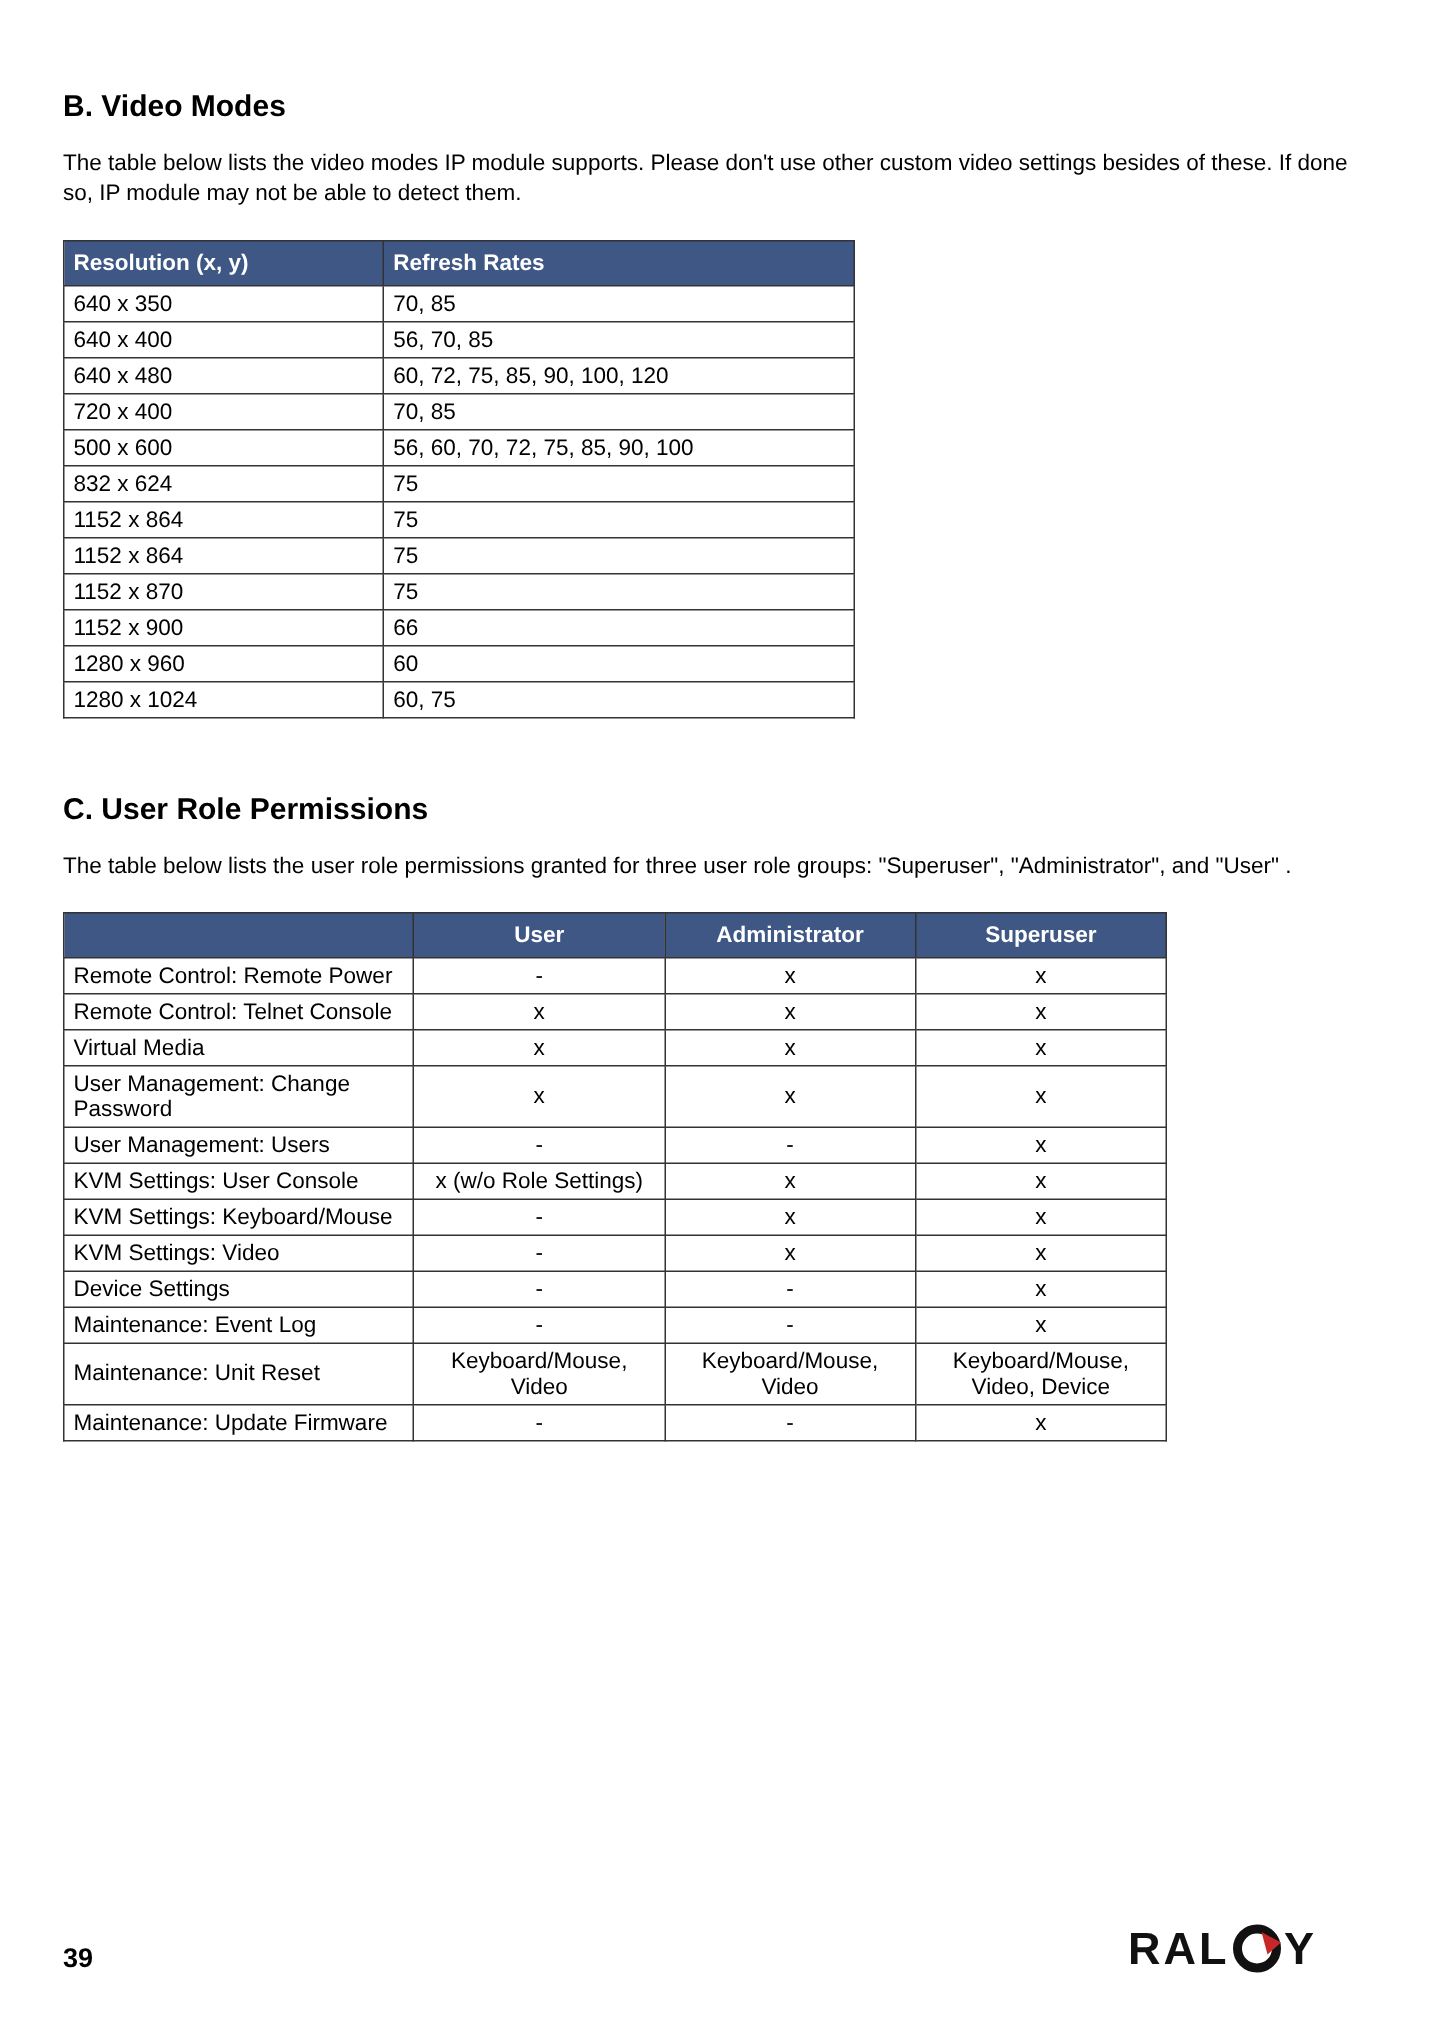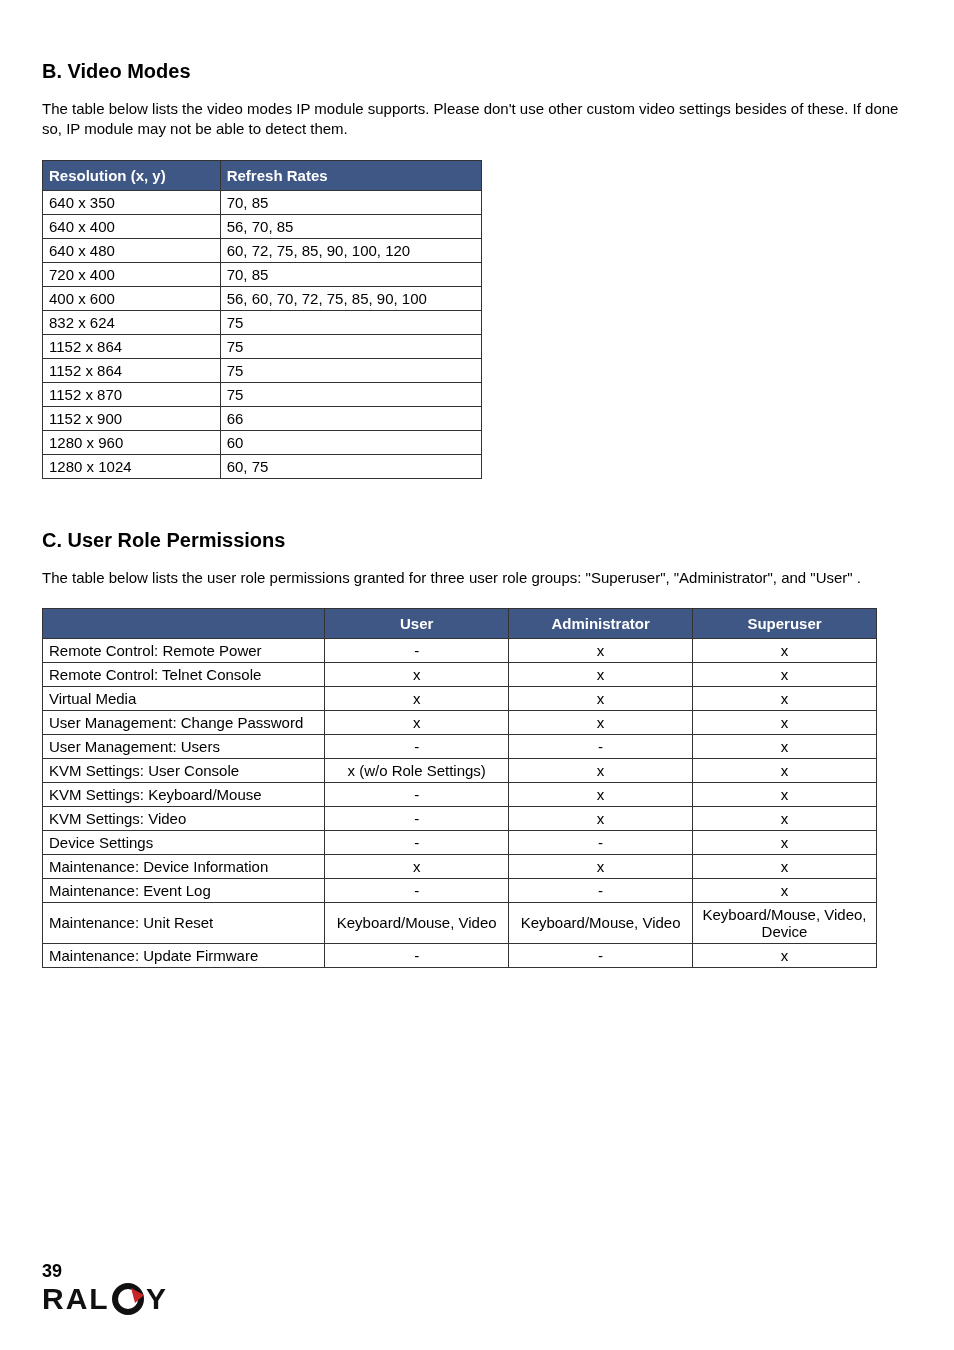--- a/index.html
+++ b/index.html
@@ -36,43 +36,42 @@
     vertical-align: middle;
   }
   th {
     background: #3f5785;
     color: #fff;
     font-weight: bold;
     text-align: left;
     padding: 6px 6px;
   }
   
-  .video-table { width: 440px; margin-bottom: 50px; }
+  .video-table { width: 528px; margin-bottom: 50px; }
   .video-table th:nth-child(1), .video-table td:nth-child(1) { width: 178px; }
   .video-table th:nth-child(2), .video-table td:nth-child(2) { width: 262px; }
   
-  .perm-table { width: 835px; margin-bottom: 40px; }
+  .perm-table { width: 736px; margin-bottom: 40px; }
   .perm-table th { text-align: center; }
   .perm-table td { text-align: center; }
   .perm-table td:first-child { text-align: left; }
   .perm-table th:nth-child(1), .perm-table td:nth-child(1) { width: 300px; }
   .perm-table th:nth-child(2), .perm-table td:nth-child(2) { width: 190px; }
   .perm-table th:nth-child(3), .perm-table td:nth-child(3) { width: 190px; }
   .perm-table th:nth-child(4), .perm-table td:nth-child(4) { width: 190px; }
   .perm-table th:first-child { background: #3f5785; }
   
   .footer {
     position: absolute;
     bottom: 34px;
     left: 42px;
     right: 42px;
     display: flex;
-    align-items: flex-start;
+    align-items: flex-end;
     justify-content: space-between;
-    flex-direction: column;
   }
   .page-num {
     font-size: 18px;
     font-weight: bold;
   }
   .logo {
     display: flex;
     align-items: center;
     font-family: Arial, sans-serif;
     font-weight: 900;
@@ -108,21 +107,21 @@
         </tr>
         <tr>
           <td>640 x 480</td>
           <td>60, 72, 75, 85, 90, 100, 120</td>
         </tr>
         <tr>
           <td>720 x 400</td>
           <td>70, 85</td>
         </tr>
         <tr>
-          <td>400 x 600</td>
+          <td>500 x 600</td>
           <td>56, 60, 70, 72, 75, 85, 90, 100</td>
         </tr>
         <tr>
           <td>832 x 624</td>
           <td>75</td>
         </tr>
         <tr>
           <td>1152 x 864</td>
           <td>75</td>
         </tr>
@@ -207,26 +206,20 @@
         <tr>
           <td>KVM Settings: Video</td>
           <td>-</td>
           <td>x</td>
           <td>x</td>
         </tr>
         <tr>
           <td>Device Settings</td>
           <td>-</td>
           <td>-</td>
-          <td>x</td>
-        </tr>
-        <tr>
-          <td>Maintenance: Device Information</td>
-          <td>x</td>
-          <td>x</td>
           <td>x</td>
         </tr>
         <tr>
           <td>Maintenance: Event Log</td>
           <td>-</td>
           <td>-</td>
           <td>x</td>
         </tr>
         <tr>
           <td>Maintenance: Unit Reset</td>

